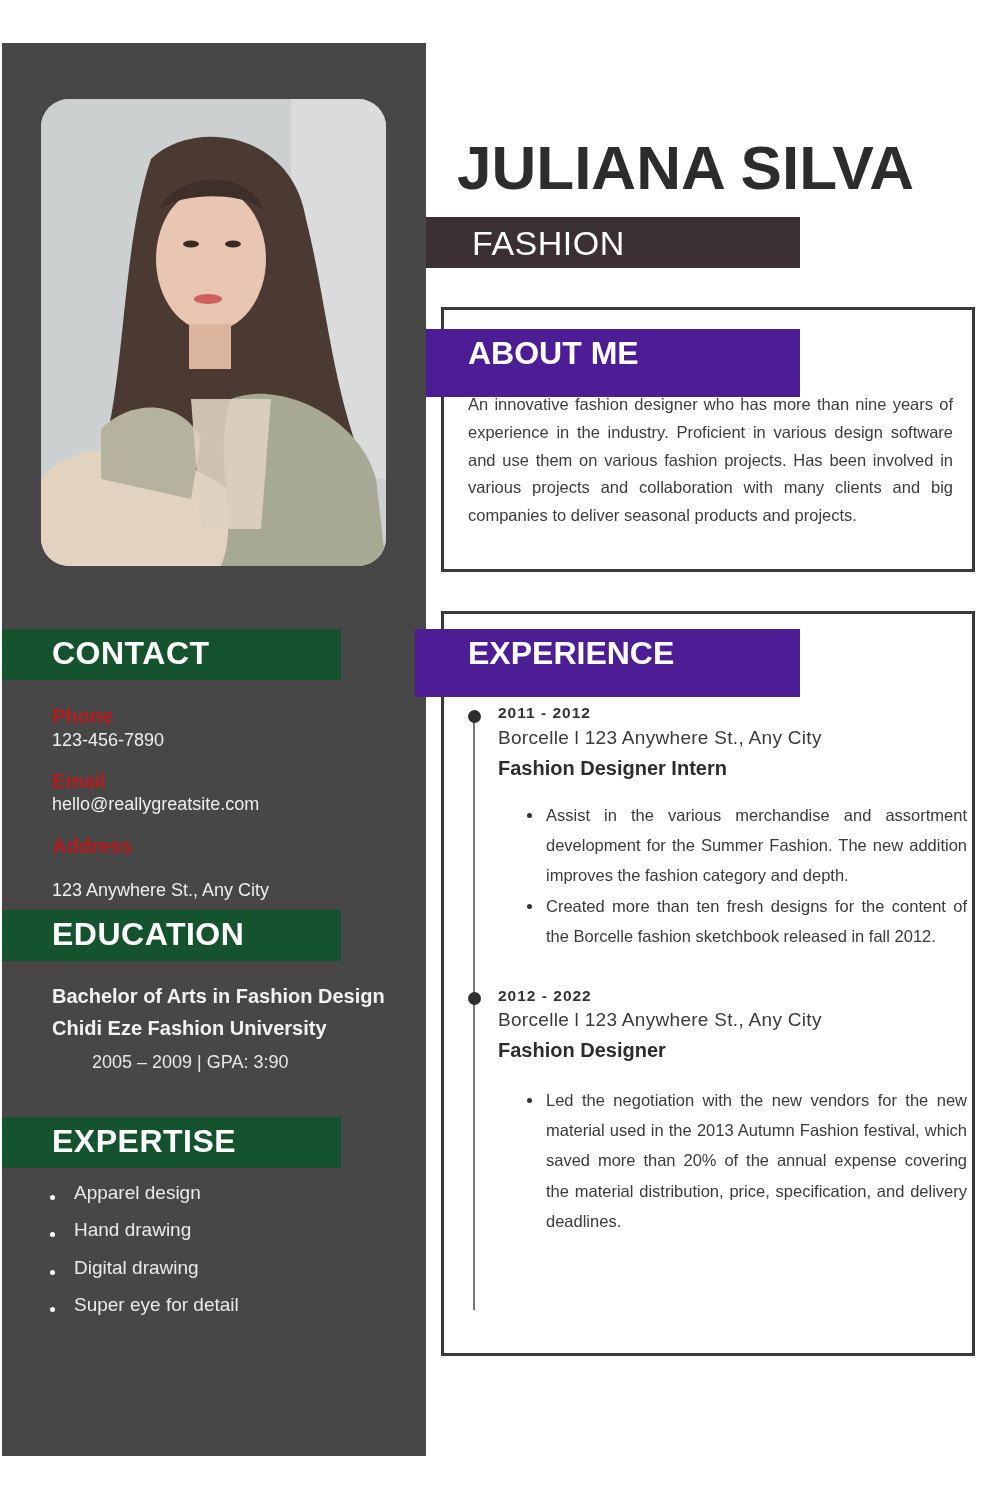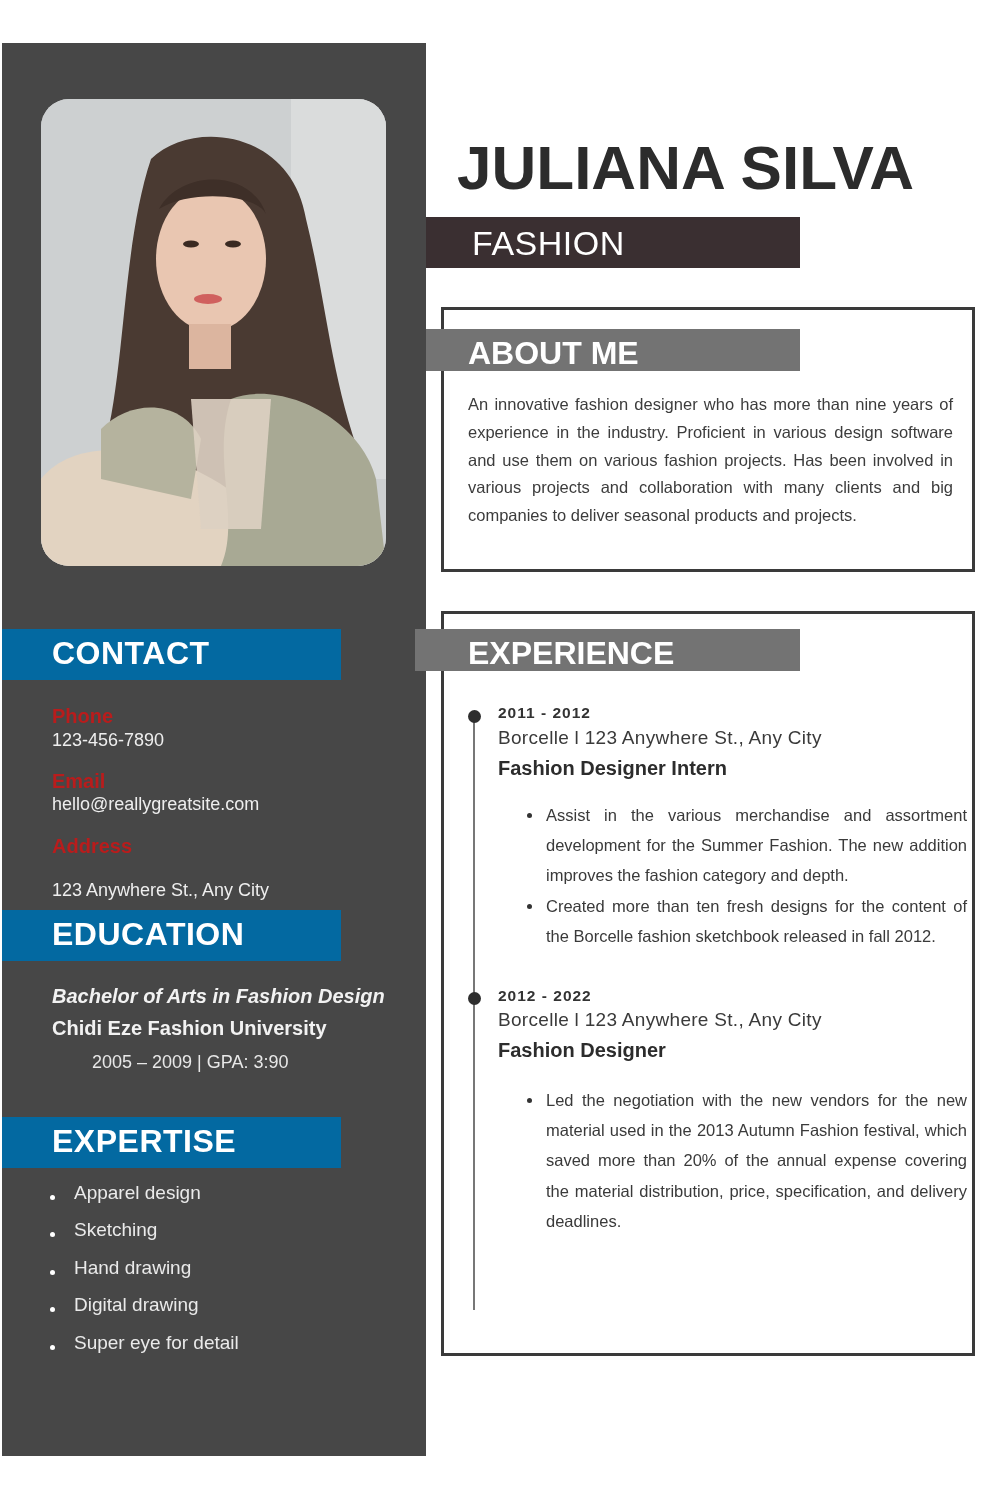--- a/index.html
+++ b/index.html
@@ -13,21 +13,21 @@
 
   
   .sidebar { left: 2px; top: 43px; width: 424px; height: 1413px; background: #474747; }
   .photo {
     left: 41px; top: 99px; width: 345px; height: 467px; border-radius: 28px; overflow: hidden;
     background: linear-gradient(180deg, #c9cbcd 0%, #d4d6d7 40%, #c8c9c9 70%, #bdbab3 100%);
   }
   .photo svg { width: 100%; height: 100%; display: block; }
 
   .side-bar-header {
-    left: 2px; width: 339px; height: 51px; background: #0369a1;
+    left: 2px; width: 339px; height: 51px; background: #14532d;
   }
   .side-bar-header span {
     position: absolute; left: 50px; top: 6px; font-weight: bold; color: #fff;
     font-size: 32px; letter-spacing: 0.5px;
   }
   .contact-label { left: 52px; font-weight: bold; font-size: 20px; color: #b91c1c; }
   .contact-value { left: 52px; font-size: 18px; color: #eee; }
 
   .edu-line { left: 52px; font-size: 20px; font-weight: bold; color: #f2f2f2; }
   .edu-meta { left: 52px; top: 1052px; font-size: 18px; color: #e8e8e8; margin-left: 40px; }
@@ -41,21 +41,21 @@
   
   .name { left: 457px; top: 132px; font-size: 62px; font-weight: bold; color: #2c2c2c; letter-spacing: 0px; }
   .title-bar { left: 426px; top: 217px; width: 374px; height: 51px; background: #3a2f31; }
   .title-bar span { position: absolute; left: 46px; top: 7px; color: #fff; font-size: 34px; letter-spacing: 0.5px; }
 
   
   .box { border: 3px solid #3a3a3a; background: #fff; }
   .about-box { left: 441px; top: 307px; width: 528px; height: 259px; }
   .exp-box { left: 441px; top: 611px; width: 528px; height: 739px; }
 
-  .main-header { height: 42px; background: #737373; }
+  .main-header { height: 68px; background: #4c1d95; }
   .main-header span { position: absolute; left: 42px; top: 6px; font-weight: bold; color: #fff; font-size: 32px; }
   .about-header { left: 426px; top: 329px; width: 374px; }
   .exp-header { left: 415px; top: 629px; width: 385px; }
   .exp-header span { left: 53px; }
 
   .about-text {
     left: 468px; top: 391px; width: 485px; font-size: 16.5px; line-height: 27.8px; text-align: justify; color: #3c3c3c;
   }
 
   
@@ -101,30 +101,29 @@
 <div class="abs contact-label" style="top:705px;">Phone</div>
 <div class="abs contact-value" style="top:730px;">123-456-7890</div>
 <div class="abs contact-label" style="top:770px;">Email</div>
 <div class="abs contact-value" style="top:794px;">hello@reallygreatsite.com</div>
 <div class="abs contact-label" style="top:835px;">Address</div>
 <div class="abs contact-value" style="top:880px;">123 Anywhere St., Any City</div>
 
 <div class="abs side-bar-header" style="top:910px;">
   <span>EDUCATION</span>
 </div>
-<div class="abs edu-line" style="top:985px;font-style:italic;">Bachelor of Arts in Fashion Design</div>
+<div class="abs edu-line" style="top:985px;">Bachelor of Arts in Fashion Design</div>
 <div class="abs edu-line" style="top:1017px;">Chidi Eze Fashion University</div>
 <div class="abs edu-meta">2005 – 2009 | GPA: 3:90</div>
 
 <div class="abs side-bar-header" style="top:1117px;">
   <span>EXPERTISE</span>
 </div>
 <ul class="abs exp-list">
   <li>Apparel design</li>
-  <li>Sketching</li>
   <li>Hand drawing</li>
   <li>Digital drawing</li>
   <li>Super eye for detail</li>
 </ul>
 
 <div class="abs name">JULIANA SILVA</div>
 <div class="abs title-bar">
   <span>FASHION DESIGNER</span>
 </div>
 

